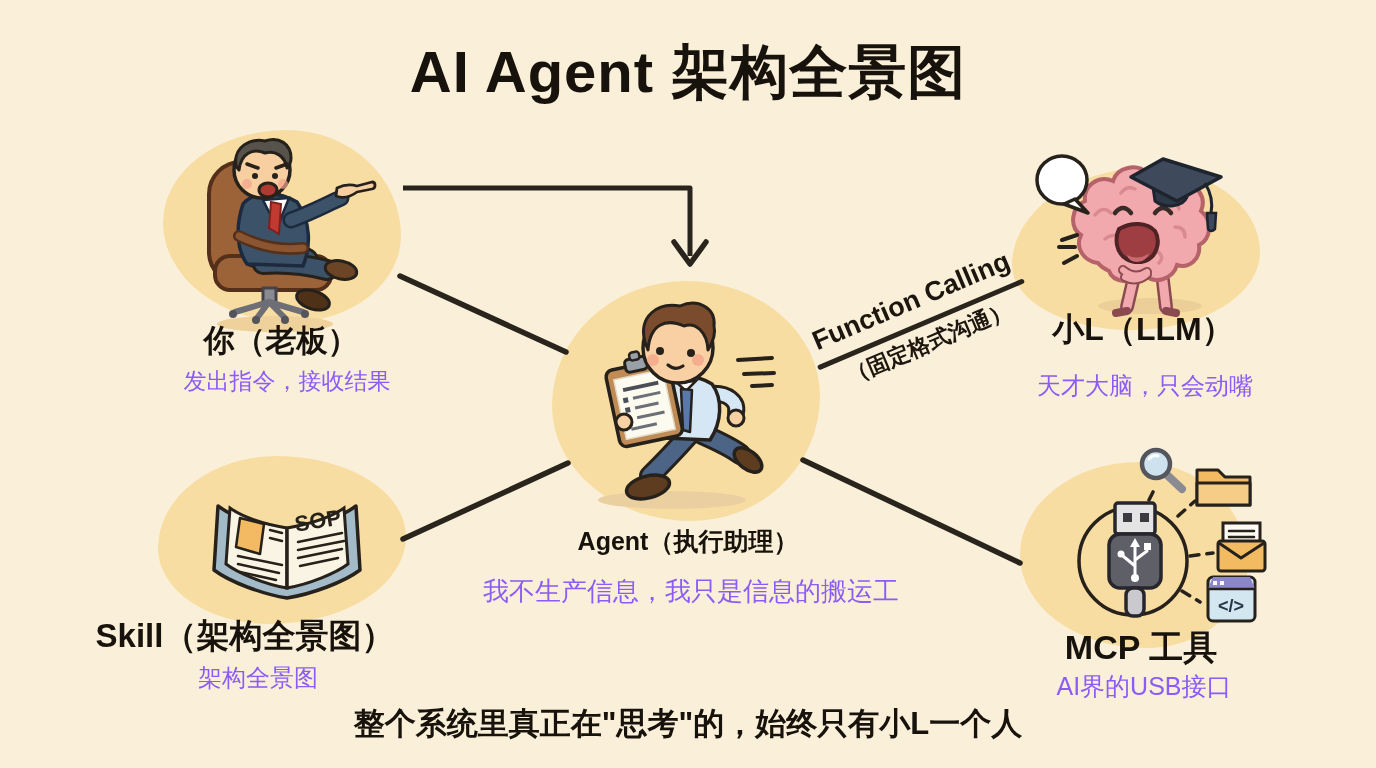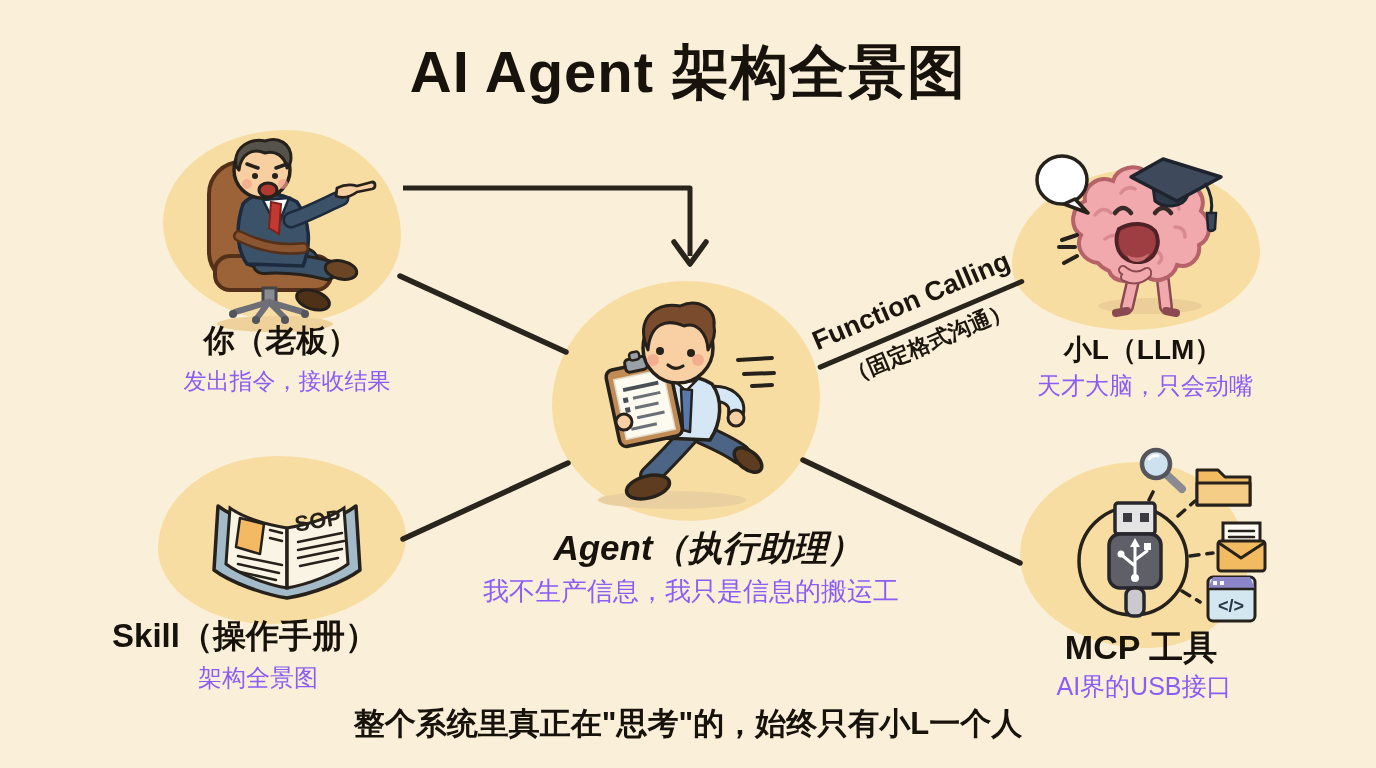--- a/index.html
+++ b/index.html
@@ -26,23 +26,23 @@
   .node-label{
     position:absolute;transform:translateX(-50%);white-space:nowrap;
     font-weight:800;color:#17120b;text-align:left;
   }
   .node-sub{
     position:absolute;transform:translateX(-50%);white-space:nowrap;
     font-weight:400;color:#8b5cf6;text-align:center;
   }
   .lbl-boss{left:281px;top:320px;font-size:31px;}
   .sub-boss{left:287px;top:366px;font-size:23px;}
-  .lbl-llm{left:1143px;top:331px;font-size:28px;}
+  .lbl-llm{left:1143px;top:308px;font-size:32px;}
   .sub-llm{left:1145px;top:370px;font-size:24px;}
-  .lbl-agent{left:708px;top:525px;font-size:35px;font-style:italic;}
+  .lbl-agent{left:688px;top:525px;font-size:25px;}
   .sub-agent{left:691px;top:574px;font-size:26px;}
   .lbl-skill{left:245px;top:614px;font-size:33px;}
   .sub-skill{left:258px;top:662px;font-size:24px;}
   .lbl-mcp{left:1141px;top:625px;font-size:34px;}
   .sub-mcp{left:1144px;top:670px;font-size:25px;text-align:right;}
   .footer{
     position:absolute;left:688px;top:703px;transform:translateX(-50%);
     font-size:31px;font-weight:800;white-space:nowrap;color:#17120b;
   }
   .fc-group{
@@ -247,21 +247,21 @@
 
   <div class="node-label lbl-boss">你（老板）</div>
   <div class="node-sub sub-boss">发出指令，接收结果</div>
 
   <div class="node-label lbl-llm">小L（LLM）</div>
   <div class="node-sub sub-llm">天才大脑，只会动嘴</div>
 
   <div class="node-label lbl-agent">Agent（执行助理）</div>
   <div class="node-sub sub-agent">我不生产信息，我只是信息的搬运工</div>
 
-  <div class="node-label lbl-skill">Skill（操作手册）</div>
+  <div class="node-label lbl-skill">Skill（架构全景图）</div>
   <div class="node-sub sub-skill">架构全景图</div>
 
   <div class="node-label lbl-mcp">MCP 工具</div>
   <div class="node-sub sub-mcp">AI界的USB接口</div>
 
   <div class="footer">整个系统里真正在"思考"的，始终只有小L一个人</div>
 
 </div>
 
 </body></html>

